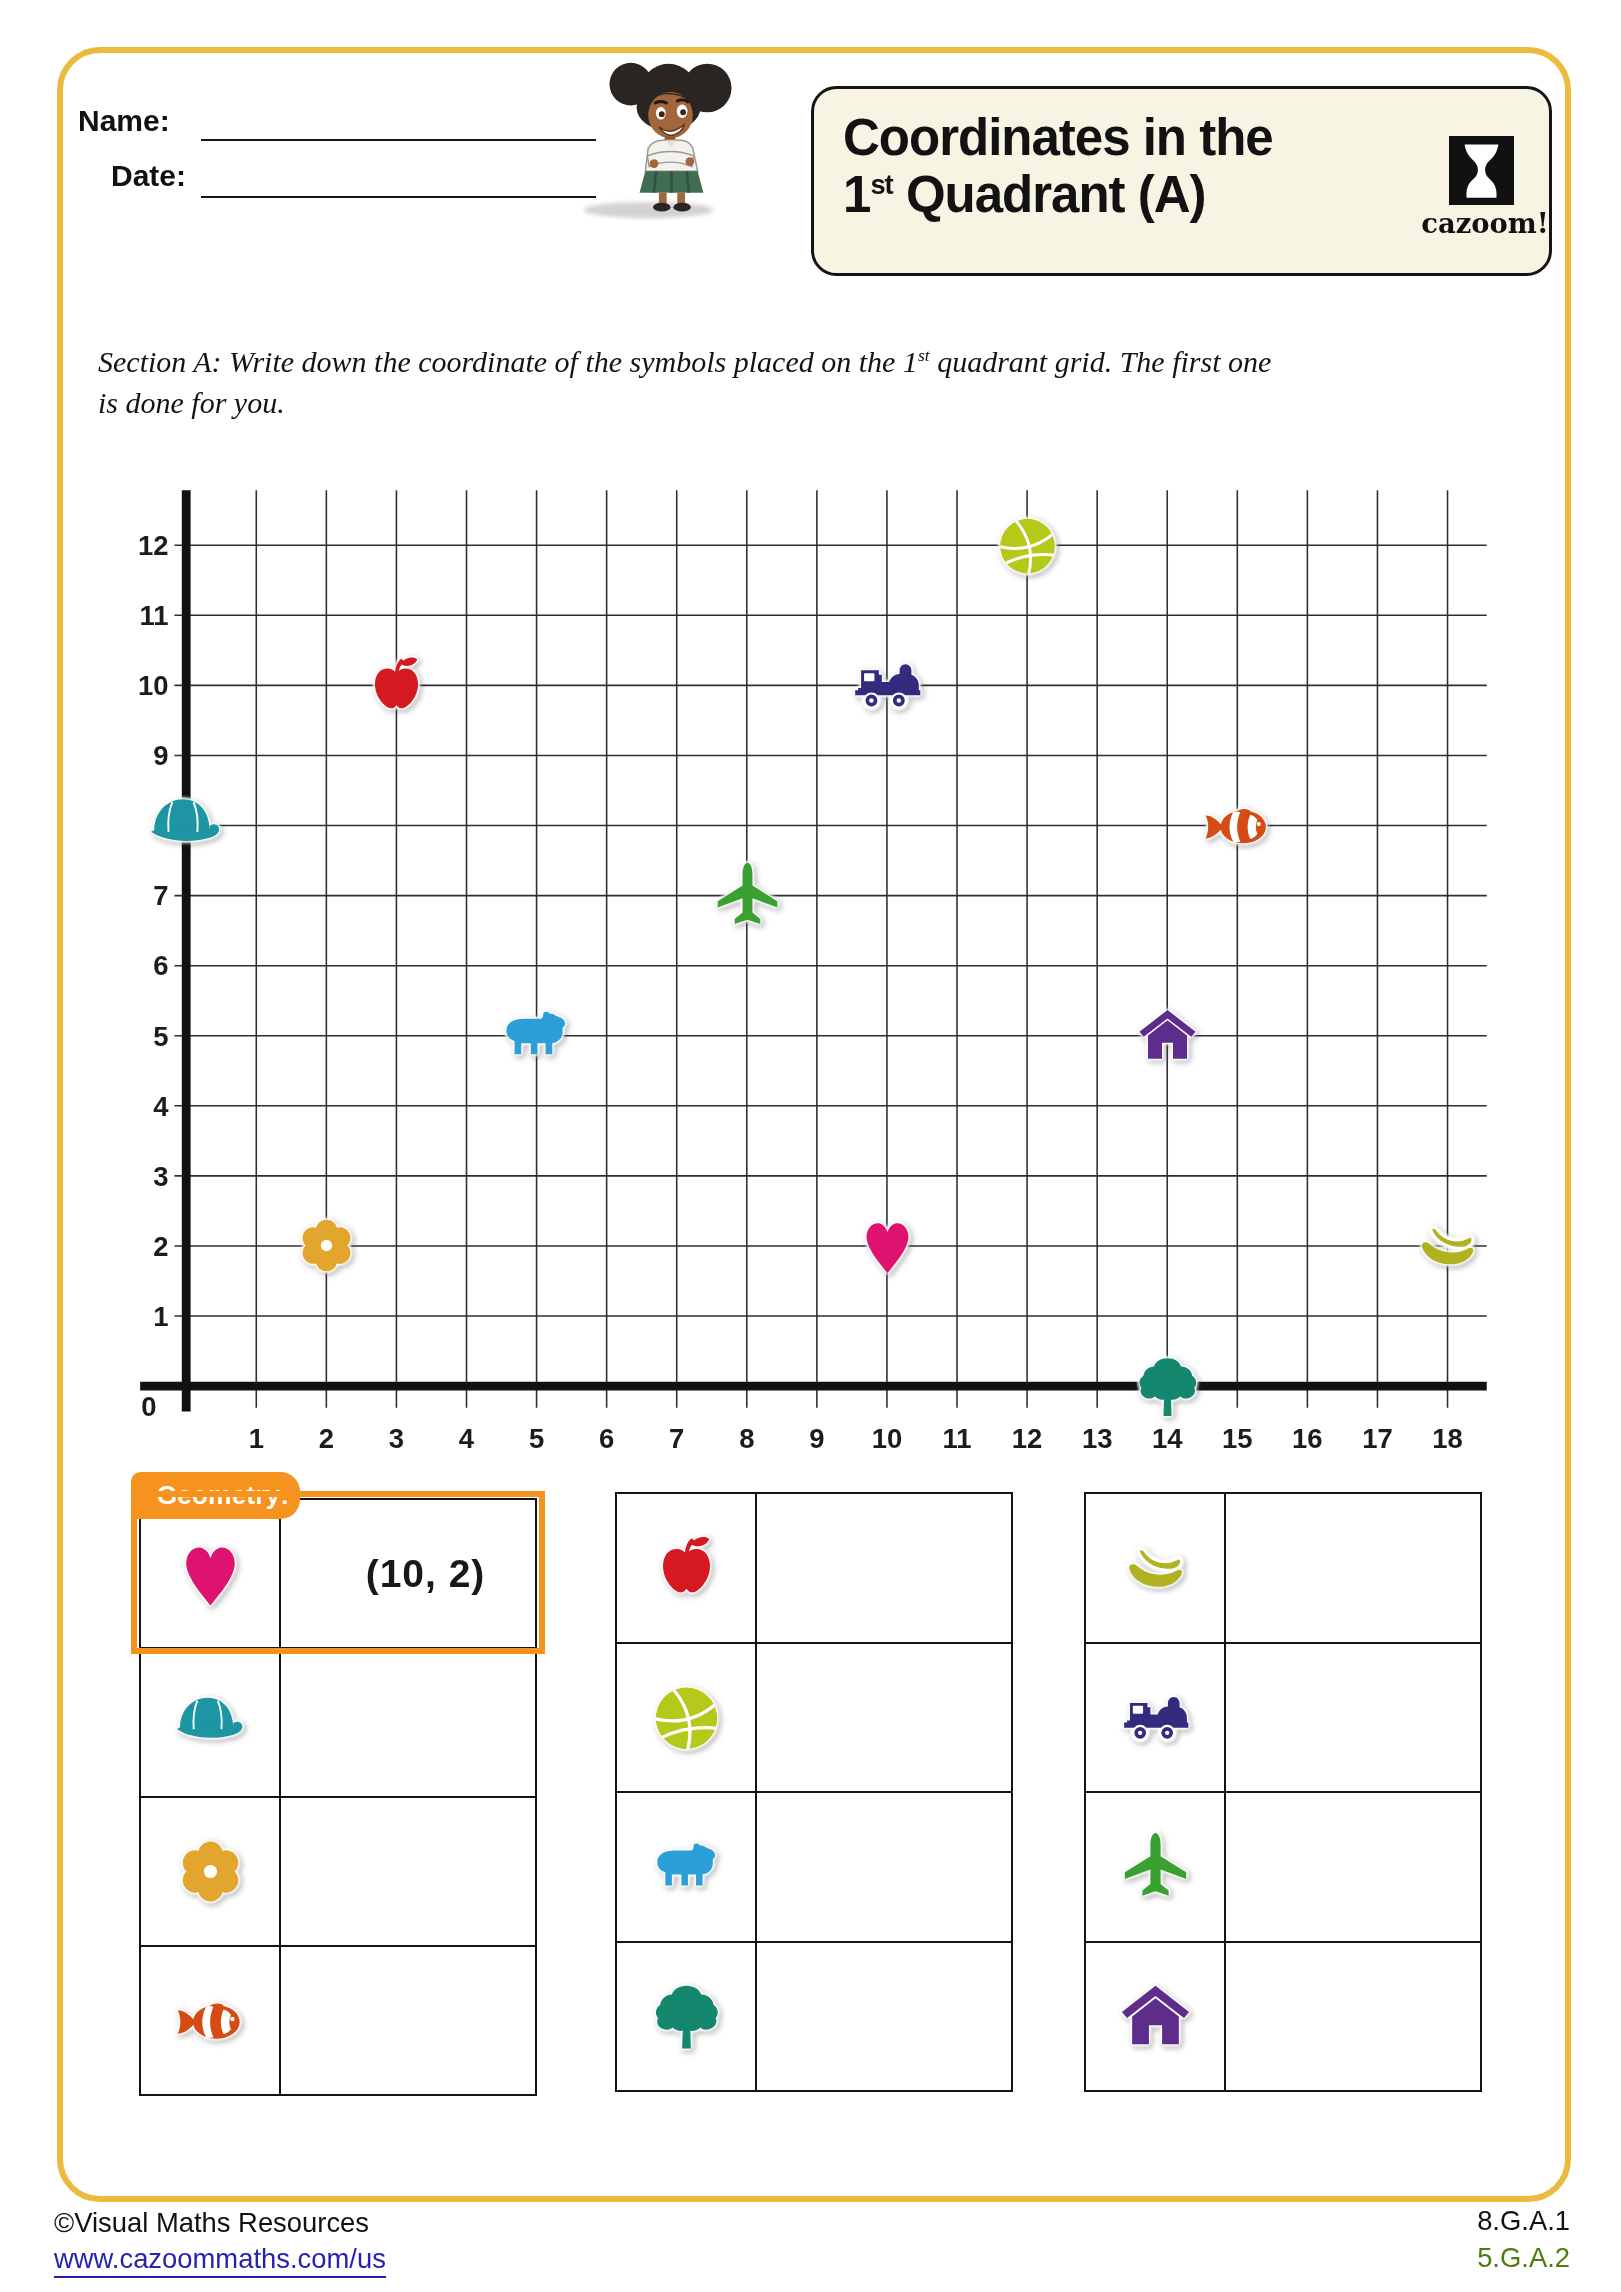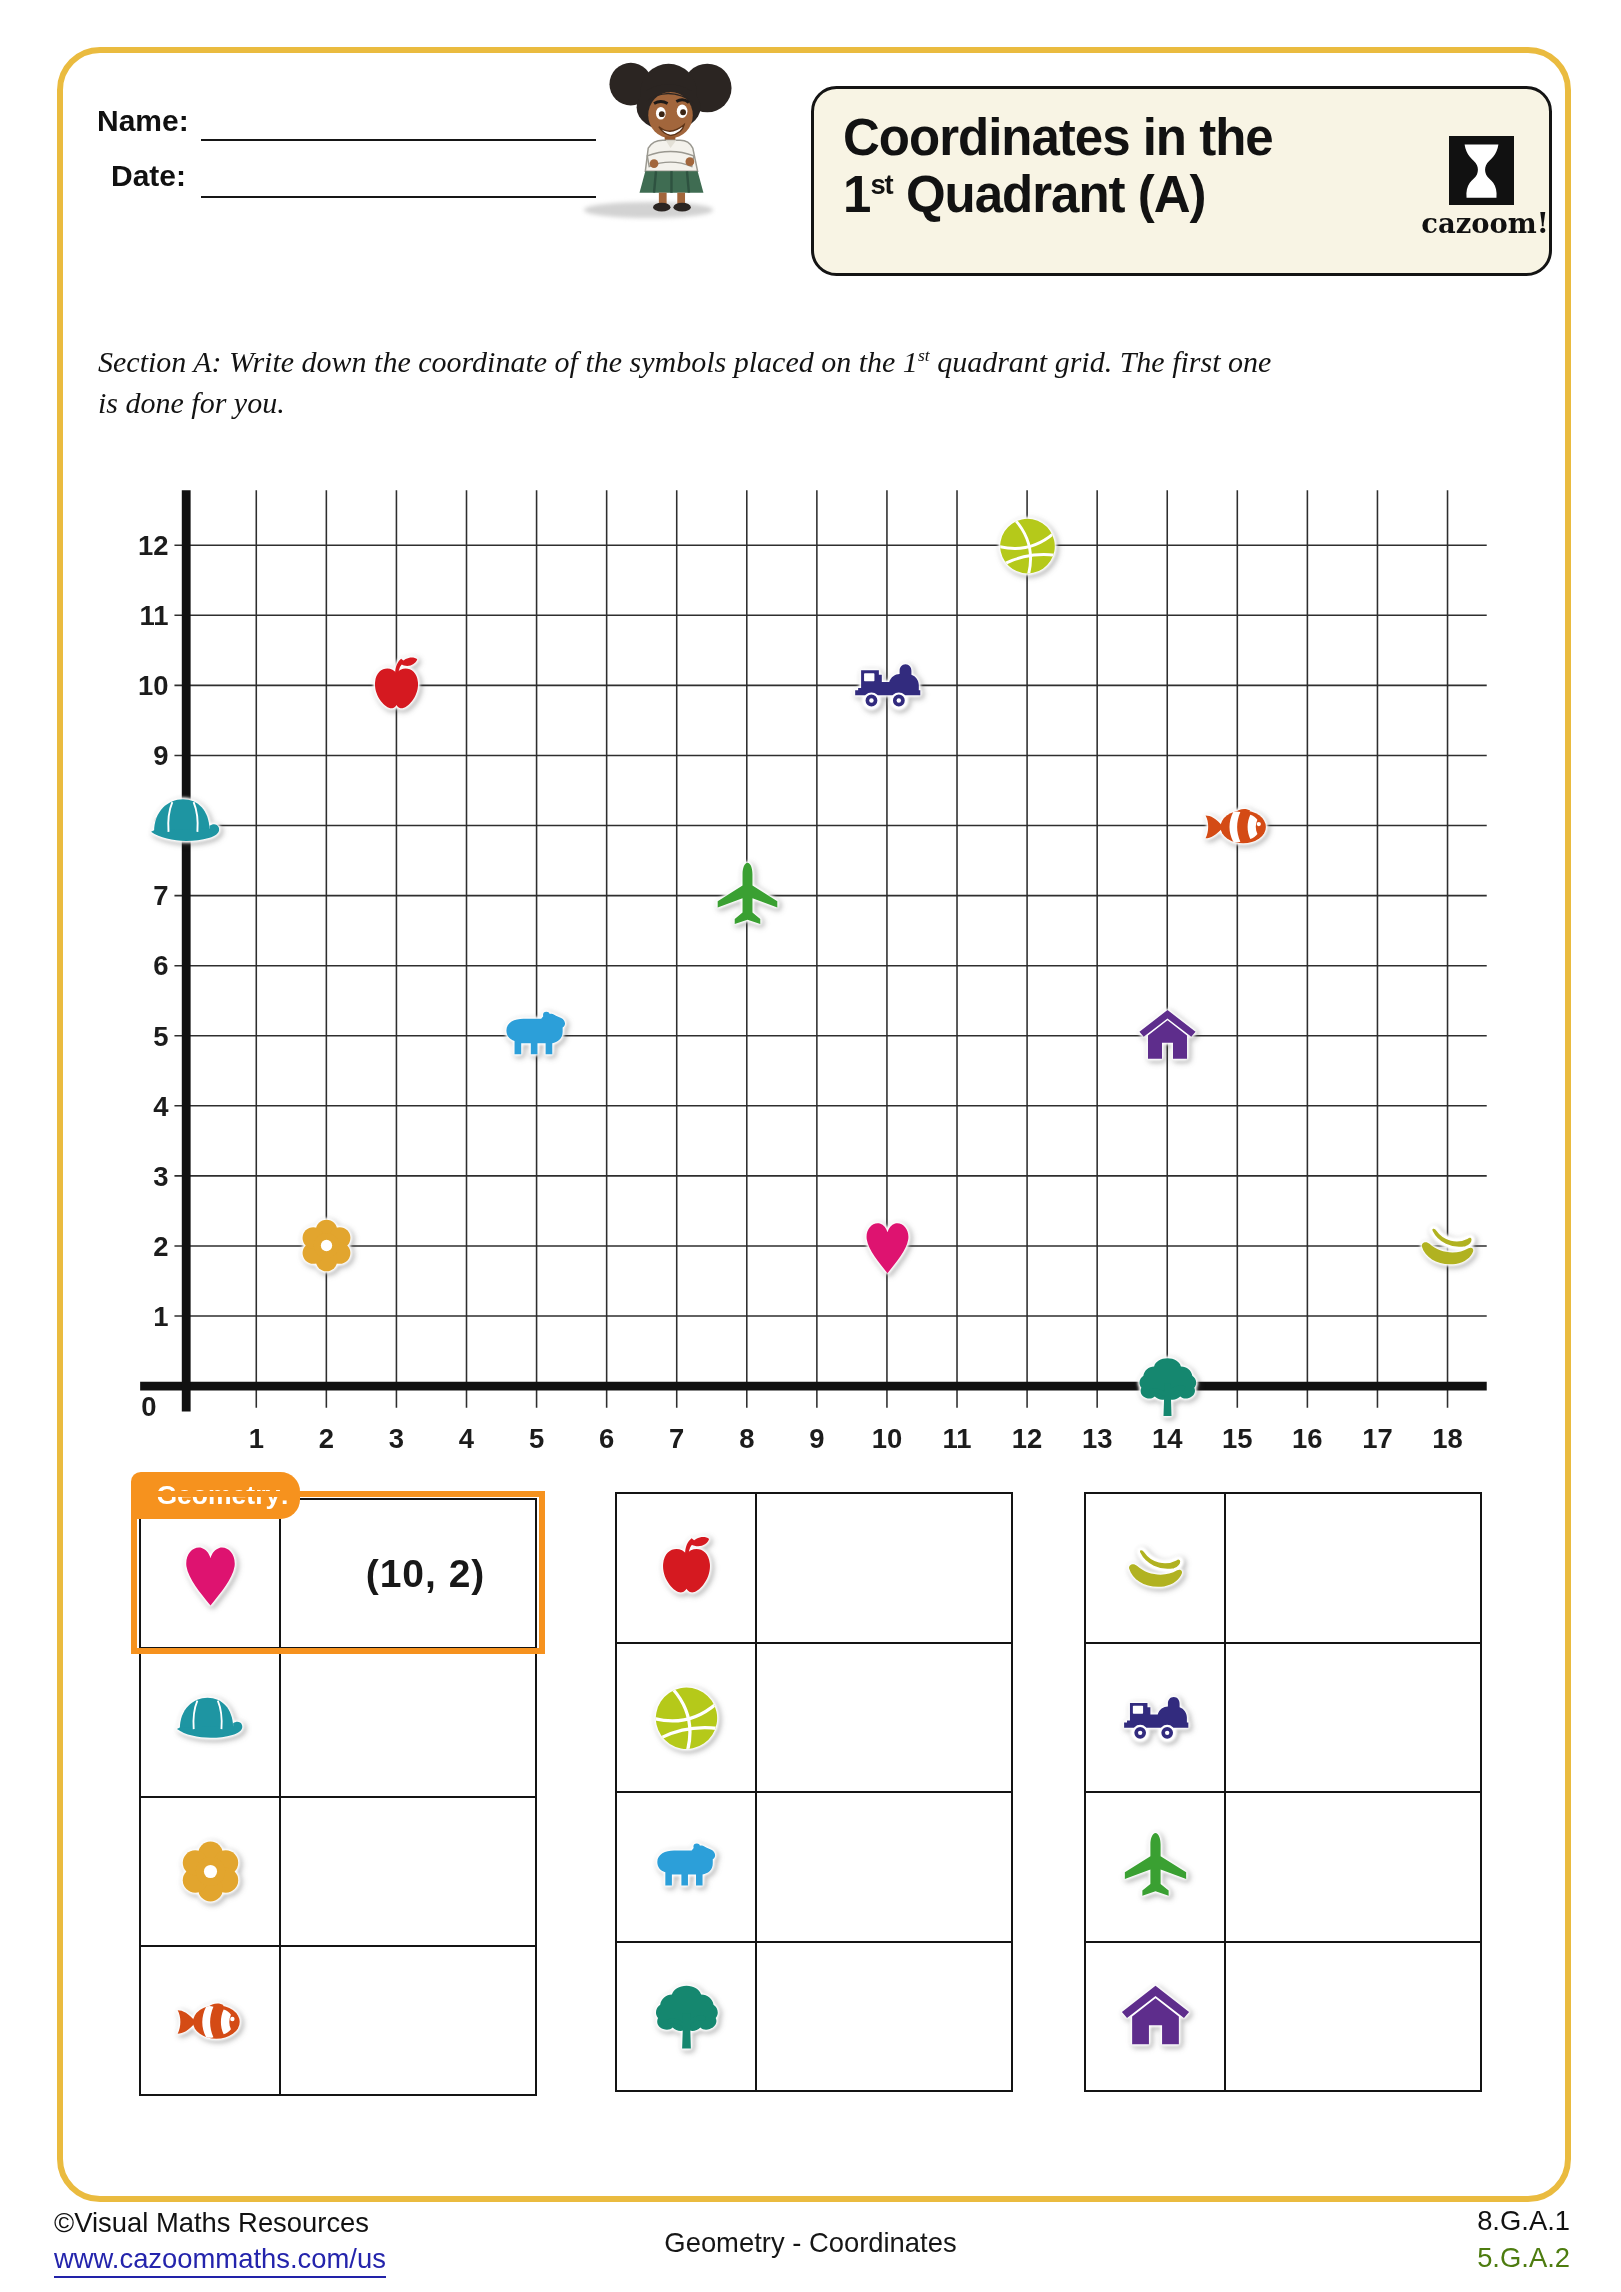--- a/index.html
+++ b/index.html
@@ -2,21 +2,21 @@
 <html><head>
 <meta charset="utf-8">
 <style>
   html,body{margin:0;padding:0;background:#fff;}
   .page{position:relative;width:1621px;height:2293px;background:#fff;overflow:hidden;
         font-family:"Liberation Sans",sans-serif;color:#151515;}
   .gold-frame{position:absolute;left:57px;top:47px;width:1502px;height:2143px;
         border:6.9px solid #EABB3F;border-radius:43px;}
   
   .hdr-label{position:absolute;font:bold 30px "Liberation Sans",sans-serif;color:#111;}
-  .name-label{left:97px;top:104px;}
+  .name-label{left:78px;top:104px;}
   .date-label{left:111px;top:159px;}
   .field-line{position:absolute;height:0;border-bottom:2.5px solid #161616;width:395px;left:201px;}
   .name-line{top:139px;} .date-line{top:196px;}
   .girl{position:absolute;left:596px;top:57px;width:149px;height:155px;}
   .girl-shadow{position:absolute;left:584px;top:202px;width:129px;height:15.7px;border-radius:50%;
         background:#d2d2d2;filter:blur(2px);}
   .title-box{position:absolute;left:781px;top:86px;width:741px;height:190px;box-sizing:border-box;
         background:#F8F4E4;border:3.9px solid #141414;border-radius:25.5px;margin-left:30px;}
   .title-text{position:absolute;left:29px;top:19.6px;font:bold 51px "Liberation Sans",sans-serif;
         color:#121212;line-height:1.13;letter-spacing:-1px;}
@@ -433,17 +433,16 @@
               <use href="#sym-house"></use>
             </svg>
           </div>
           <div class="ans-cell"></div>
         </div>
       </div>
     </div>
 
   <div class="footer-copy">©Visual Maths Resources</div>
   <div class="footer-url">www.cazoommaths.com/us</div>
-  <div class="footer-center">Geometry - Coordinates</div>
   <div class="footer-std1">8.G.A.1</div>
   <div class="footer-std2">5.G.A.2</div>
 </div>
 
 
 </body></html>

